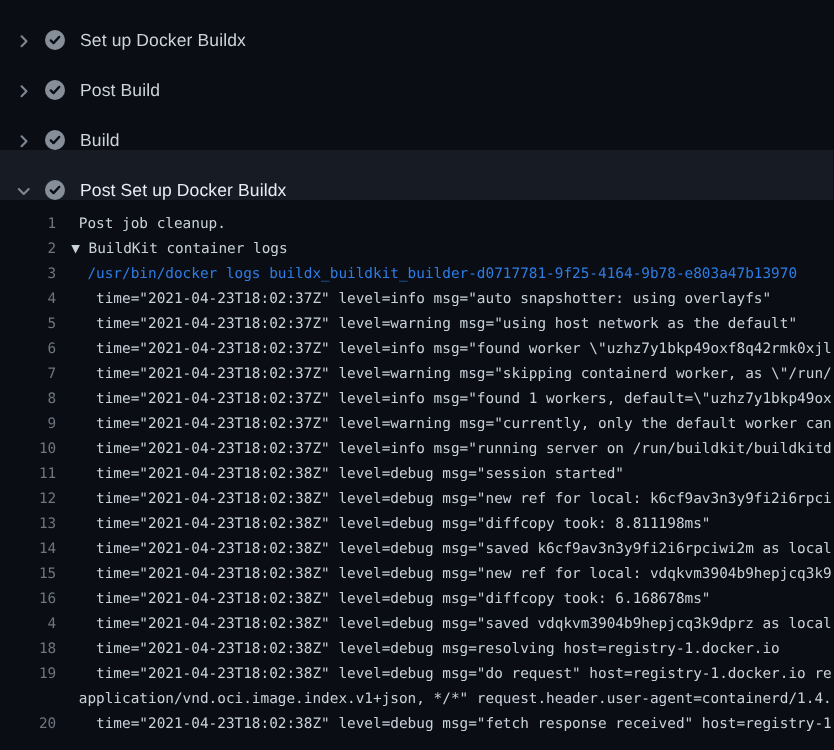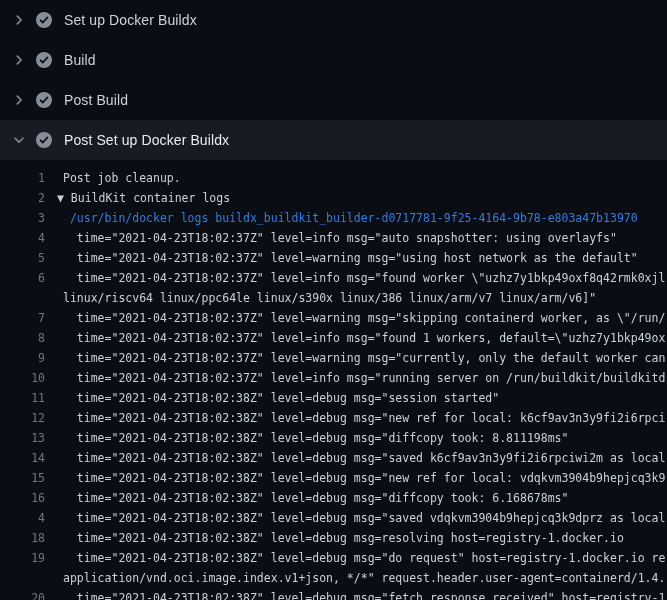--- a/index.html
+++ b/index.html
@@ -10,21 +10,21 @@
     width: 667px;
     height: 600px;
     overflow: hidden;
     background: var(--page-bg, #0a0d13);
     font-family: "Liberation Sans", sans-serif;
   }
   
   .steps { width: 100%; }
   .step {
     display: flex;
-    align-items: center;
+    align-items: flex-end;
     height: 40px;
     padding-left: 12px;
     box-sizing: border-box;
     cursor: pointer;
   }
   .step.expanded { background: var(--header-highlight-bg, #171c24); }
   .step .chev {
     width: 14px;
     height: 14px;
     flex: none;
@@ -86,51 +86,50 @@
       <span class="label">Set up Docker Buildx</span>
     </div>
     <div class="step">
       <svg viewBox="0 0 16 16" class="chev">
         <path d="M6 3.5L10.5 8 6 12.5" fill="none" stroke="#7d8590" stroke-width="2" stroke-linecap="round" stroke-linejoin="round"></path>
       </svg>
       <svg viewBox="0 0 16 16" class="check">
         <circle cx="8" cy="8" r="8" fill="#868f99"></circle>
         <path d="M4.6 8.3l2.2 2.2 4.6-5" fill="none" stroke="#0a0d13" stroke-width="1.8" stroke-linecap="round" stroke-linejoin="round"></path>
       </svg>
-      <span class="label">Build</span>
+      <span class="label">Post Build</span>
     </div>
     <div class="step">
       <svg viewBox="0 0 16 16" class="chev">
         <path d="M6 3.5L10.5 8 6 12.5" fill="none" stroke="#7d8590" stroke-width="2" stroke-linecap="round" stroke-linejoin="round"></path>
       </svg>
       <svg viewBox="0 0 16 16" class="check">
         <circle cx="8" cy="8" r="8" fill="#868f99"></circle>
         <path d="M4.6 8.3l2.2 2.2 4.6-5" fill="none" stroke="#0a0d13" stroke-width="1.8" stroke-linecap="round" stroke-linejoin="round"></path>
       </svg>
-      <span class="label">Post Build</span>
+      <span class="label">Build</span>
     </div>
     <div class="step expanded">
       <svg viewBox="0 0 16 16" class="chev">
         <path d="M3.5 6l4.5 4.5L12.5 6" fill="none" stroke="#7d8590" stroke-width="2" stroke-linecap="round" stroke-linejoin="round"></path>
       </svg>
       <svg viewBox="0 0 16 16" class="check">
         <circle cx="8" cy="8" r="8" fill="#868f99"></circle>
         <path d="M4.6 8.3l2.2 2.2 4.6-5" fill="none" stroke="#0a0d13" stroke-width="1.8" stroke-linecap="round" stroke-linejoin="round"></path>
       </svg>
       <span class="label">Post Set up Docker Buildx</span>
     </div>
   </div>
 <div class="log" id="log">
     <div class="logline"><span class="num">1</span><span class="content plain">Post job cleanup.</span></div>
     <div class="logline"><span class="num">2</span><span class="content group">▼ BuildKit container logs</span></div>
     <div class="logline"><span class="num">3</span><span class="content command"> /usr/bin/docker logs buildx_buildkit_builder-d0717781-9f25-4164-9b78-e803a47b13970</span></div>
     <div class="logline"><span class="num">4</span><span class="content plain">  time="2021-04-23T18:02:37Z" level=info msg="auto snapshotter: using overlayfs"</span></div>
     <div class="logline"><span class="num">5</span><span class="content plain">  time="2021-04-23T18:02:37Z" level=warning msg="using host network as the default"</span></div>
     <div class="logline"><span class="num">6</span><span class="content plain">  time="2021-04-23T18:02:37Z" level=info msg="found worker \"uzhz7y1bkp49oxf8q42rmk0xjl"</span></div>
-    <div class="logline"><span class="num"></span><span class="content wrap">linux/riscv64 linux/ppc64le linux/s390x linux/386 linux/arm/v7 linux/arm/v6]"</span></div>
     <div class="logline"><span class="num">7</span><span class="content plain">  time="2021-04-23T18:02:37Z" level=warning msg="skipping containerd worker, as \"/run/</span></div>
     <div class="logline"><span class="num">8</span><span class="content plain">  time="2021-04-23T18:02:37Z" level=info msg="found 1 workers, default=\"uzhz7y1bkp49ox</span></div>
     <div class="logline"><span class="num">9</span><span class="content plain">  time="2021-04-23T18:02:37Z" level=warning msg="currently, only the default worker can</span></div>
     <div class="logline"><span class="num">10</span><span class="content plain">  time="2021-04-23T18:02:37Z" level=info msg="running server on /run/buildkit/buildkitd</span></div>
     <div class="logline"><span class="num">11</span><span class="content plain">  time="2021-04-23T18:02:38Z" level=debug msg="session started"</span></div>
     <div class="logline"><span class="num">12</span><span class="content plain">  time="2021-04-23T18:02:38Z" level=debug msg="new ref for local: k6cf9av3n3y9fi2i6rpci</span></div>
     <div class="logline"><span class="num">13</span><span class="content plain">  time="2021-04-23T18:02:38Z" level=debug msg="diffcopy took: 8.811198ms"</span></div>
     <div class="logline"><span class="num">14</span><span class="content plain">  time="2021-04-23T18:02:38Z" level=debug msg="saved k6cf9av3n3y9fi2i6rpciwi2m as local</span></div>
     <div class="logline"><span class="num">15</span><span class="content plain">  time="2021-04-23T18:02:38Z" level=debug msg="new ref for local: vdqkvm3904b9hepjcq3k9</span></div>
     <div class="logline"><span class="num">16</span><span class="content plain">  time="2021-04-23T18:02:38Z" level=debug msg="diffcopy took: 6.168678ms"</span></div>

